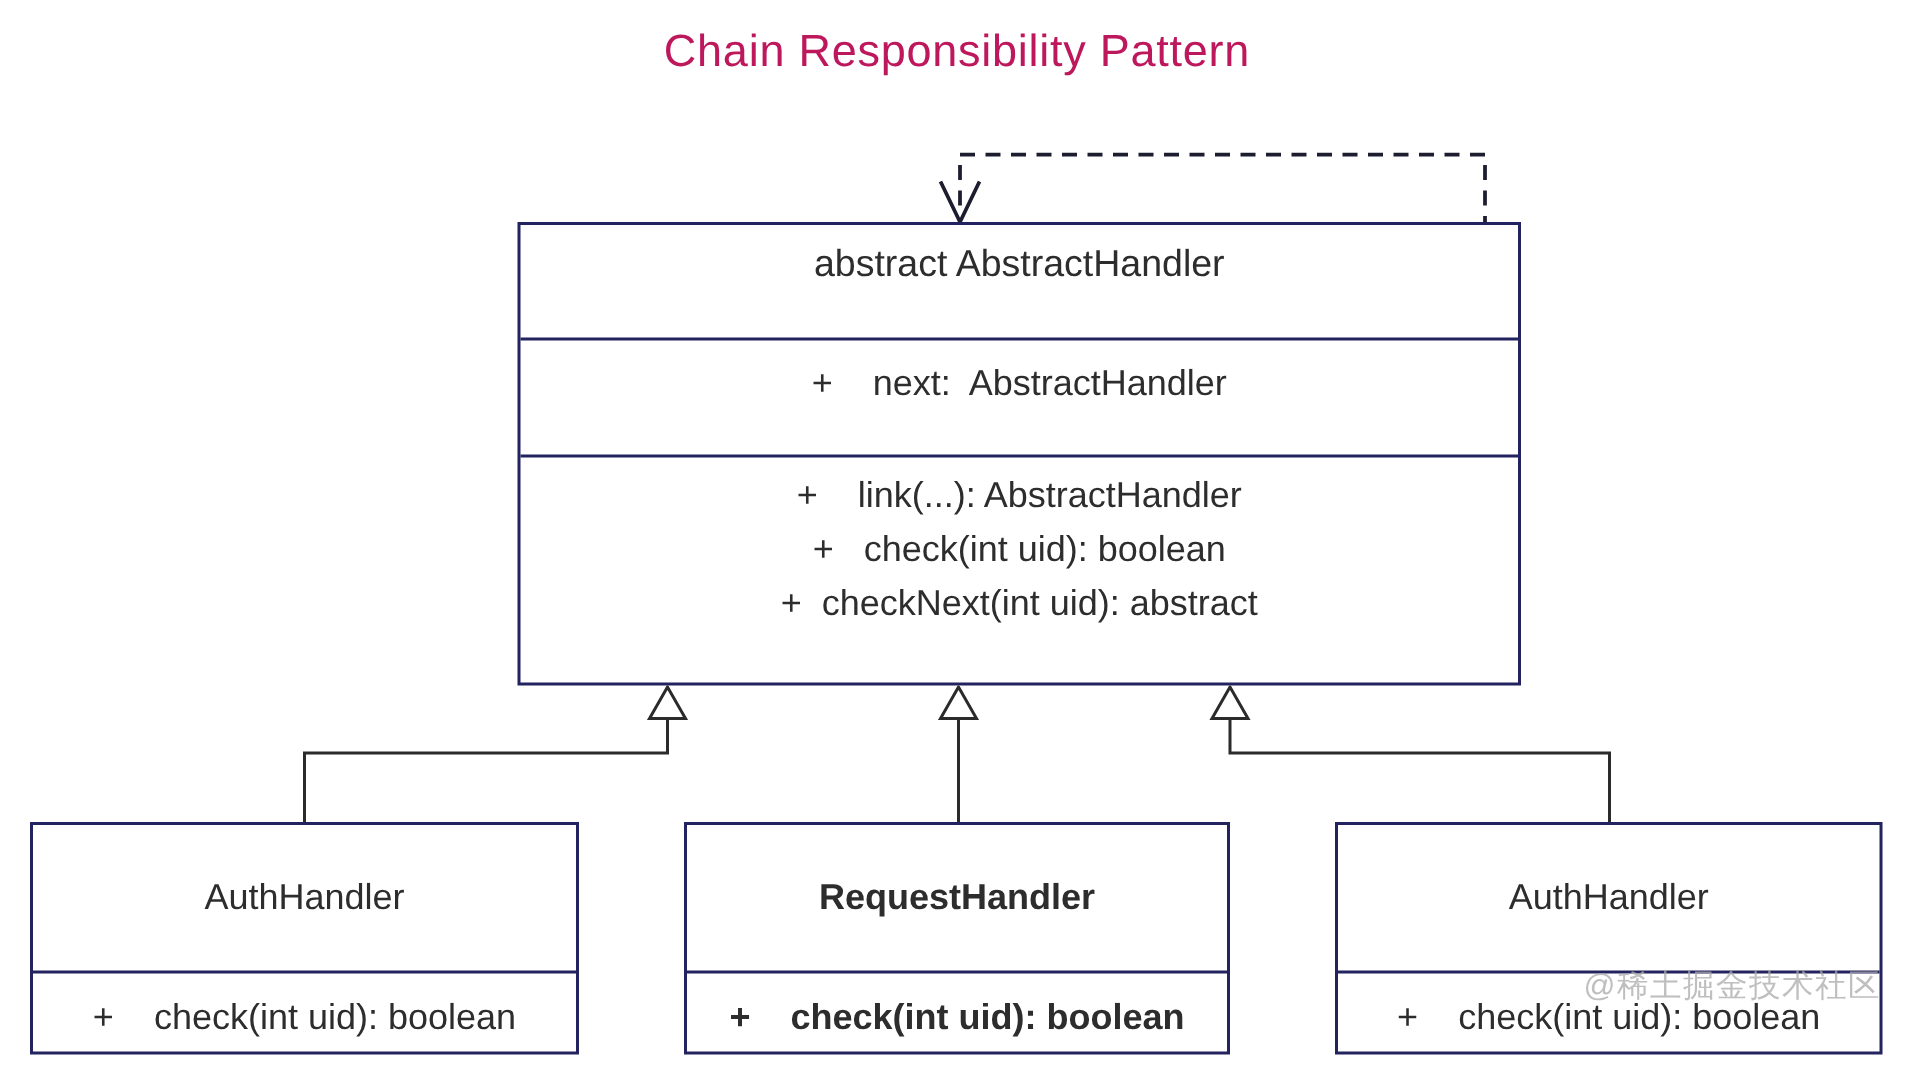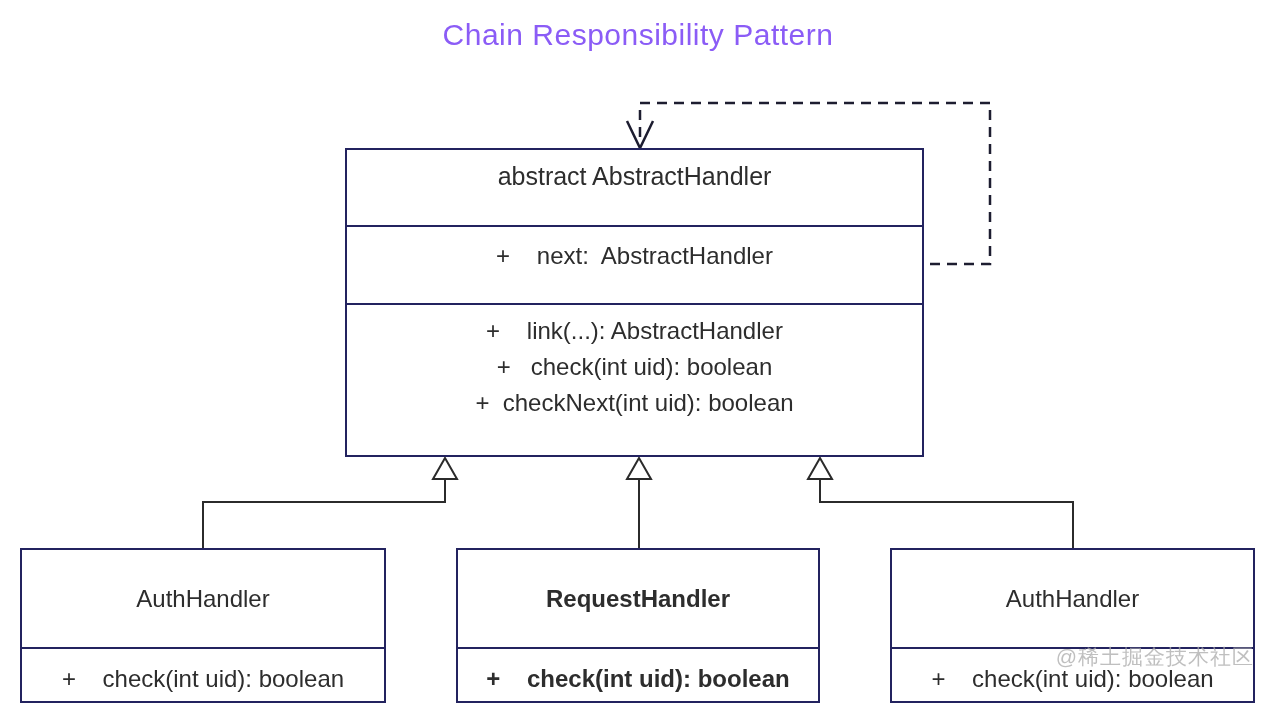--- a/index.html
+++ b/index.html
@@ -17,21 +17,21 @@
 
   .diagram-title {
     position: absolute;
     top: 18px;
     left: 0;
     width: 100%;
     text-align: center;
     font-size: 30px;
     font-weight: 500;
     letter-spacing: 0.5px;
-    color: #8b5cf6;
+    color: #be185d;
   }
 
   .connector-layer {
     position: absolute;
     top: 0; left: 0;
     width: 1276px;
     height: 726px;
   }
 
   .conn-solid {
@@ -84,21 +84,21 @@
 
   .uml-member {
     font-size: 24px;
     line-height: 36px;
     color: #2d2d2d;
     white-space: pre;
     text-align: center;
   }
 
   
-  .box-abstract { left: 345px; top: 148px; width: 579px; height: 309px; }
+  .box-abstract { left: 345px; top: 148px; width: 669px; height: 309px; }
   .box-abstract .uml-header   { height: 75px; }
   .box-abstract .fields-comp  { height: 78px; }
   .box-abstract .methods-comp { flex: 1; padding-top: 8px; }
 
   
   .sub-box { top: 548px; height: 155px; }
   .box-auth    { left: 20px;  width: 366px; }
   .box-request { left: 456px; width: 364px; font-weight: bold; }
   .box-user    { left: 890px; width: 365px; }
   .sub-box .uml-header   { height: 75px; padding-top: 13px; font-size: 24px; margin-top: 22px; }
@@ -145,21 +145,21 @@
   </svg>
 
   <div class="uml-box box-abstract">
     <div class="uml-header">abstract AbstractHandler</div>
     <div class="uml-compartment fields-comp">
       <div class="uml-member">+    next:  AbstractHandler</div>
     </div>
     <div class="uml-compartment methods-comp">
       <div class="uml-member">+    link(...): AbstractHandler</div>
       <div class="uml-member">+   check(int uid): boolean</div>
-      <div class="uml-member">+  checkNext(int uid): boolean</div>
+      <div class="uml-member">+  checkNext(int uid): abstract</div>
     </div>
   </div>
 
   <div class="uml-box sub-box box-auth">
     <div class="uml-header">AuthHandler</div>
     <div class="uml-compartment methods-comp">
       <div class="uml-member">+    check(int uid): boolean</div>
     </div>
   </div>
 

